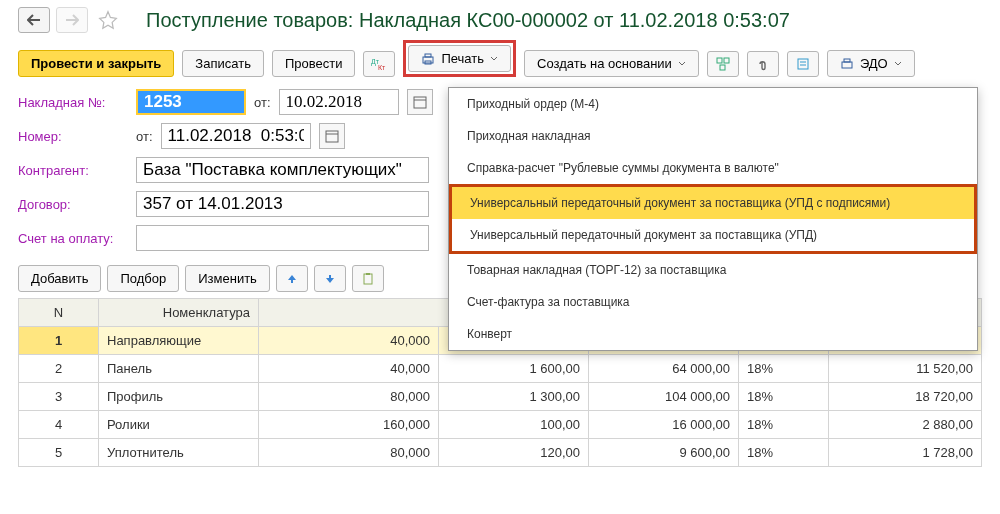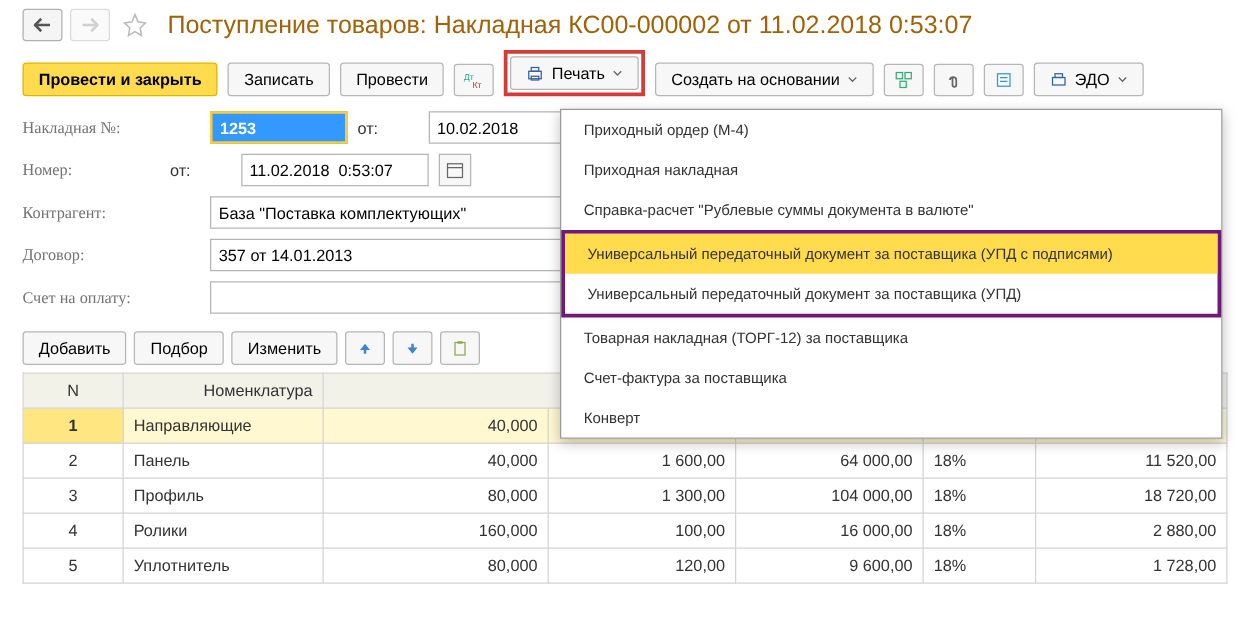--- a/index.html
+++ b/index.html
@@ -16,65 +16,64 @@
   .nav-btn {
     border: 1px solid #b0b0b0;
     background: #f5f5f5;
     width: 32px; height: 26px;
     display: inline-flex; align-items: center; justify-content: center;
     border-radius: 3px;
     cursor: pointer;
   }
   .nav-btn.disabled { opacity: .45; }
   .star-btn { border:none; background:none; width:28px; height:28px; display:inline-flex; align-items:center; justify-content:center; cursor:pointer;}
-  .title { font-size: 20px; color:#a16207; margin-left:6px;}
+  .title { font-size: 20px; color:#14532d; margin-left:18px;}
   .toolbar { display:flex; align-items:flex-end; gap:8px; margin: 6px 0 12px 0; flex-wrap:wrap;}
   .btn {
     border:1px solid #b5b5b5;
     background:#f7f7f7;
     padding:5px 12px;
     border-radius:3px;
     cursor:pointer;
     display:inline-flex; align-items:center; gap:6px;
     font-size:13px;
   }
   .btn-primary {
     background:#ffdb4d;
     border-color:#e0b400;
     font-weight:bold;
   }
   .btn-icon { width:32px; padding:5px 0; justify-content:center;}
   .print-wrap { border:3px solid #d43c38; padding:2px; display:inline-flex;}
   .form-row { display:flex; align-items:center; margin-bottom:8px; gap:8px;}
-  .label { width:110px; color:#737373;font-family:Liberation Serif, serif;}
+  .label { width:110px; color:#a21caf;}
   .input {
     border:1px solid #b5b5b5;
     padding:4px 6px;
-    font-size:13px;
+    font-size:17px;
     background:#fff;
     height:26px;
-    margin-left:32px;
   }
   .input-hl { border:2px solid #ffcc33; background:#3399ff; color:#fff; font-weight:bold;}
   .cal-btn {
     border:1px solid #b5b5b5; background:#f7f7f7;
     width:26px; height:26px; display:inline-flex; align-items:center; justify-content:center;
     cursor:pointer;
   }
   .dropdown {
     position:absolute;
     left:448px; top:87px;
     width:530px;
     background:#fff;
     border:1px solid #999;
     box-shadow:0 3px 10px rgba(0,0,0,.25);
     z-index:10;
   }
   .dd-item { padding:9px 18px; cursor:pointer; font-size:12px;}
-  .dd-highlight-box{ border:3px solid #701a75; }
+  .dd-highlight-box{ border:3px solid #c2410c; }
   .dd-highlighted{ background:#ffdb4d;}
   .grid-toolbar{ display:flex; gap:6px; margin:14px 0 0 0;}
   .table { width:100%; border-collapse:collapse; margin-top:6px; table-layout:fixed;}
   .table th, .table td { border:1px solid #d4d4d4; padding:6px 8px; font-size:13px;}
   .table th { background:#f2f2e9; font-weight:normal; text-align:right;}
   .table th:first-child{text-align:center;}
   .table td.num{ text-align:right;margin-left:20px;}
   .table td.center{text-align:center;}
   .row-sel td{ background:#fff8d0;}
   .row-sel td:first-child{background:#ffe680; font-weight:bold;}
@@ -161,21 +160,21 @@
       <svg width="8" height="6">
           <path d="M1 1l3 3 3-3" stroke="#666" fill="none"></path>
         </svg>
     </button>
   </div>
 
   <div class="form-row">
     <span class="label">Накладная №:</span>
     <input class="input input-hl" style="width: 110px;" value="1253">
     <span>от:</span>
-    <input class="input" style="width: 120px;" value="10.02.2018">
+    <input class="input" style="width: 120px; font-family: Liberation Serif, serif;" value="10.02.2018">
     <div class="cal-btn">
       <svg width="14" height="14">
           <rect x="1" y="2" width="12" height="11" fill="none" stroke="#666"></rect>
           <line x1="1" y1="5" x2="13" y2="5" stroke="#666"></line>
         </svg>
     </div>
   </div>
 
   <div class="form-row">
     <span class="label">Номер:</span>

